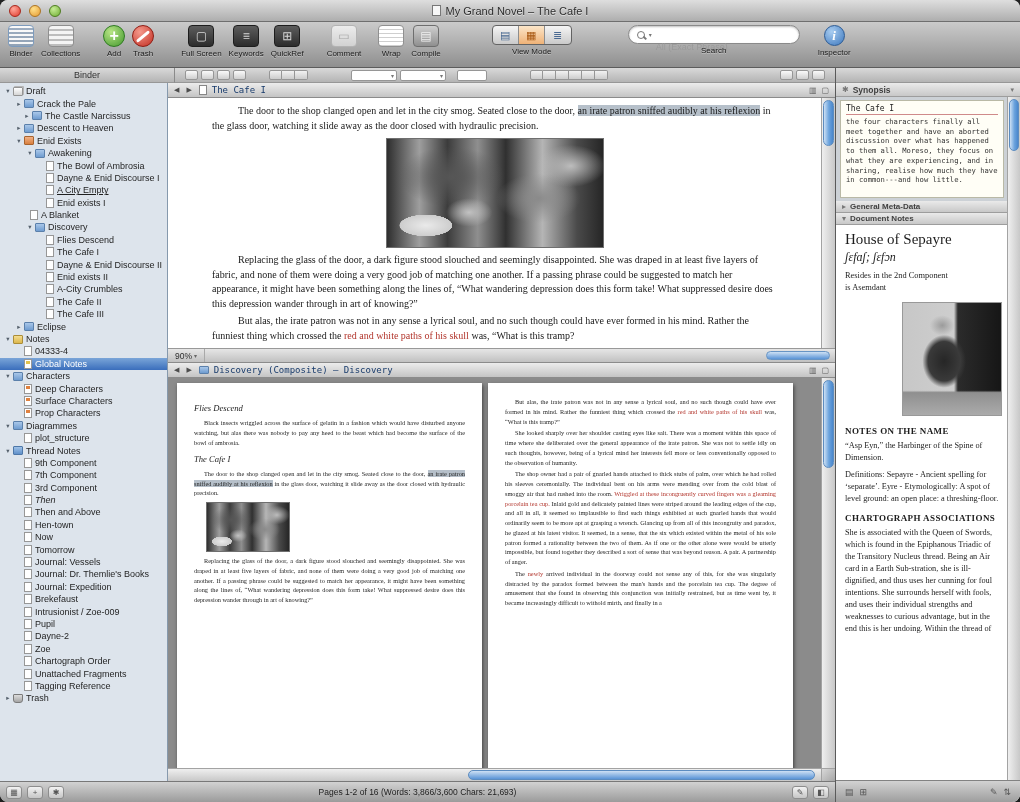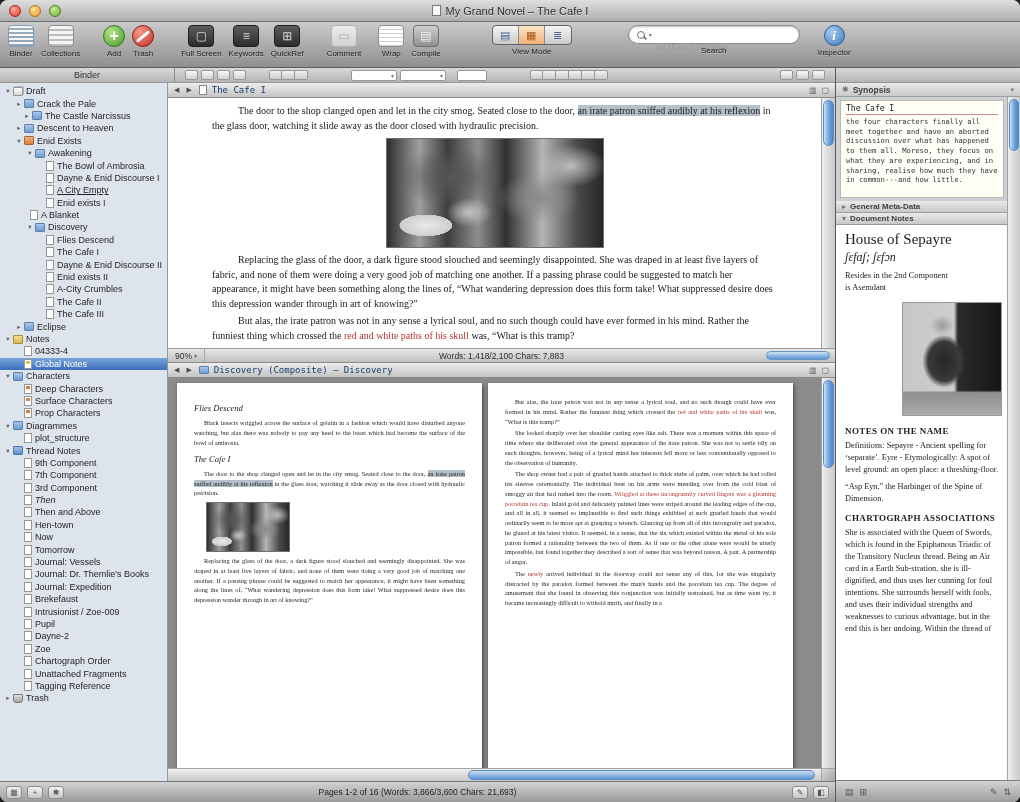--- a/index.html
+++ b/index.html
@@ -588,21 +588,20 @@
             </div>
             <div class="vscroll">
               <div class="vthumb" style="top:2px;height:46px"></div>
             </div>
           </div>
           <div class="ed-footer">
             <span class="zoom-ctl">
               <span>90%</span>
               <span class="tiny-caret">▾</span>
             </span>
-            <span class="ed-stats">Words: 1,418/2,100    Chars: 7,883</span>
             <span class="ed-hthumb"></span>
           </div>
 
           <div class="ed-header">
             <span class="ed-nav">◀</span>
             <span class="ed-nav">▶</span>
             <span class="ed-folder-ic"></span>
             <span class="ed-title">Discovery (Composite) – Discovery</span>
             <span class="ed-hicons">
               <span>▥</span>
@@ -680,22 +679,22 @@
       </div>
       <div class="notes">
         <div class="notes-title">House of Sepayre</div>
         <div class="notes-script">ʃɛfɑʃ; ʃɛfɔn</div>
         <div class="notes-sub">
           <span>Resides in the 2nd Component</span><br>
           <span>is Asemdant</span>
         </div>
         <div class="insp-photo"></div>
         <div class="notes-h2">NOTES ON THE NAME</div>
+        <div class="notes-p">“Asp Eyn,” the Harbinger of the Spine of Dimension.</div>
         <div class="notes-p">Definitions: Sepayre - Ancient spelling for ‘separate’. Eyre - Etymologically: A spot of level ground: an open place: a threshing-floor.</div>
-        <div class="notes-p">“Asp Eyn,” the Harbinger of the Spine of Dimension.</div>
         <div class="notes-h2">CHARTOGRAPH ASSOCIATIONS</div>
         <div class="notes-p">She is associated with the Queen of Swords, which is found in the Epiphanous Triadic of the Transitory Nucleus thread. Being an Air card in a Earth Sub-stration, she is ill-dignified, and thus uses her cunning for foul intentions. She surrounds herself with fools, and uses their individual strengths and weaknesses to curious advantage, but in the end this is her undoing. Within the thread of</div>
       </div>
       <div class="insp-scroll">
         <div class="vthumb" style="top:2px;height:52px;left:1px;right:1px;position:absolute"></div>
       </div>
       <div class="insp-footer">
         <span style="display:flex;gap:6px">
           <span>▤</span>
           <span>⊞</span>

